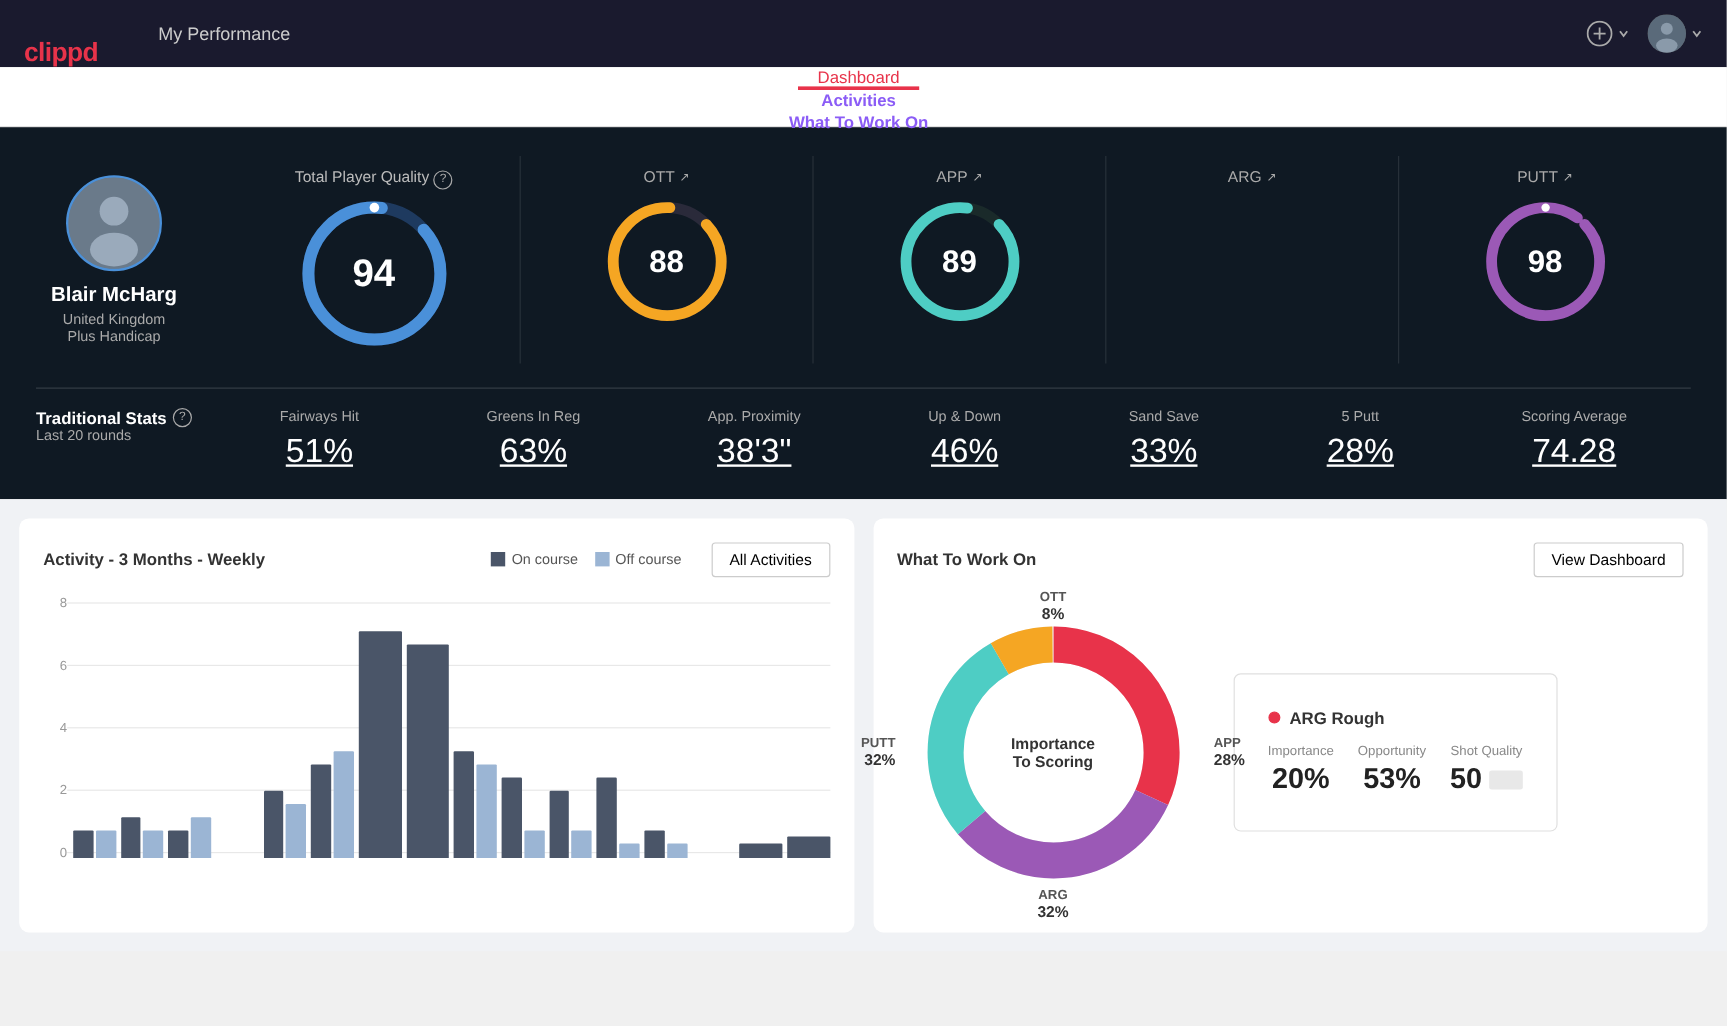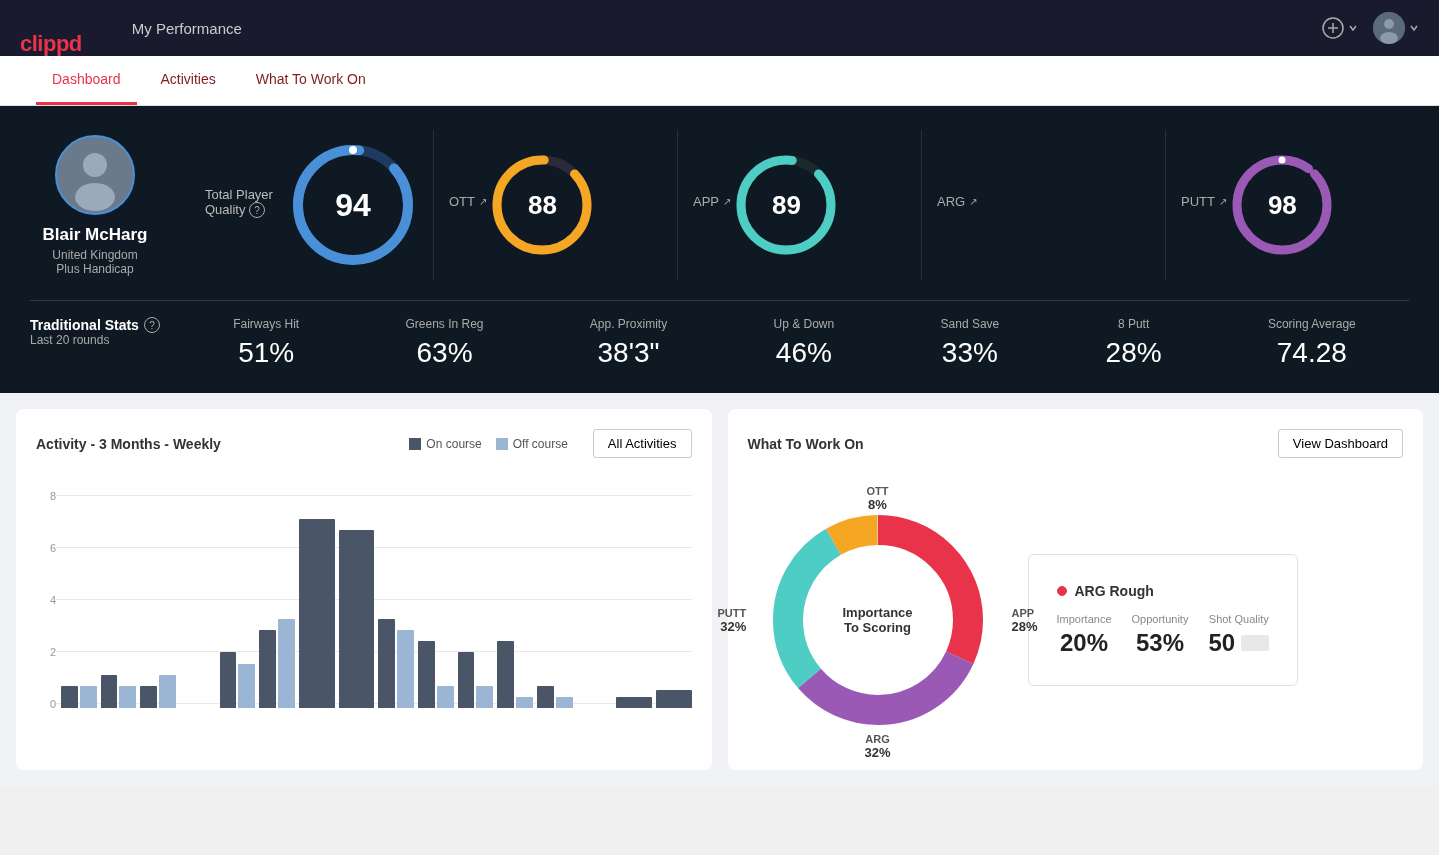--- a/index.html
+++ b/index.html
@@ -63,35 +63,37 @@
       display: flex;
       align-items: center;
       gap: 4px;
       color: #ccc;
     }
 
     
     .nav-tabs {
       background: #fff;
       display: flex;
-      align-items: flex-end;
+      align-items: center;
       border-bottom: 1px solid #e0e0e0;
       padding: 0 36px;
       height: 50px;
+      flex-direction: column;
     }
     .nav-tab {
       padding: 0 16px;
       height: 100%;
       display: flex;
       align-items: center;
       cursor: pointer;
       font-size: 14px;
-      color: #7f1d1d;
+      color: #8b5cf6;
       border-bottom: 3px solid transparent;
       margin-right: 8px;
+      font-weight: bold;
     }
     .nav-tab.active {
       color: #e8334a;
       border-bottom: 3px solid #e8334a;
       font-weight: 500;
     }
 
     
     .dashboard-hero {
       background: #0f1923;
@@ -140,20 +142,21 @@
 
     
     .scorecards {
       display: flex;
       flex: 1;
       gap: 0;
     }
     .scorecard {
       flex: 1;
       display: flex;
+      flex-direction: column;
       align-items: center;
       padding: 10px 15px;
       border-left: 1px solid rgba(255,255,255,0.1);
     }
     .scorecard:first-child { border-left: none; }
     .scorecard-label {
       font-size: 13px;
       color: #aaa;
       margin-bottom: 8px;
       display: flex;
@@ -234,40 +237,41 @@
     .trad-stat-label {
       font-size: 12px;
       color: #aaa;
       margin-bottom: 6px;
       text-align: center;
     }
     .trad-stat-value {
       font-size: 28px;
       font-weight: 300;
       color: white;
+      text-decoration: underline;
     }
 
     
     .bottom-panels {
       display: flex;
       gap: 16px;
       padding: 16px;
       background: #f0f2f5;
     }
     .panel {
       background: white;
       border-radius: 8px;
       padding: 20px;
       flex: 1;
     }
     .panel-header {
       display: flex;
       justify-content: space-between;
       align-items: center;
-      margin-bottom: 32px;
+      margin-bottom: 16px;
     }
     .panel-title {
       font-size: 14px;
       font-weight: 600;
       color: #333;
     }
     .panel-legend {
       display: flex;
       gap: 14px;
       align-items: center;
@@ -532,21 +536,21 @@
       </div>
       <div class="trad-stat">
         <div class="trad-stat-label">Up &amp; Down</div>
         <div class="trad-stat-value">46%</div>
       </div>
       <div class="trad-stat">
         <div class="trad-stat-label">Sand Save</div>
         <div class="trad-stat-value">33%</div>
       </div>
       <div class="trad-stat">
-        <div class="trad-stat-label">8 Putt</div>
+        <div class="trad-stat-label">5 Putt</div>
         <div class="trad-stat-value">28%</div>
       </div>
       <div class="trad-stat">
         <div class="trad-stat-label">Scoring Average</div>
         <div class="trad-stat-value">74.28</div>
       </div>
     </div>
   </div>
 </div>
 

